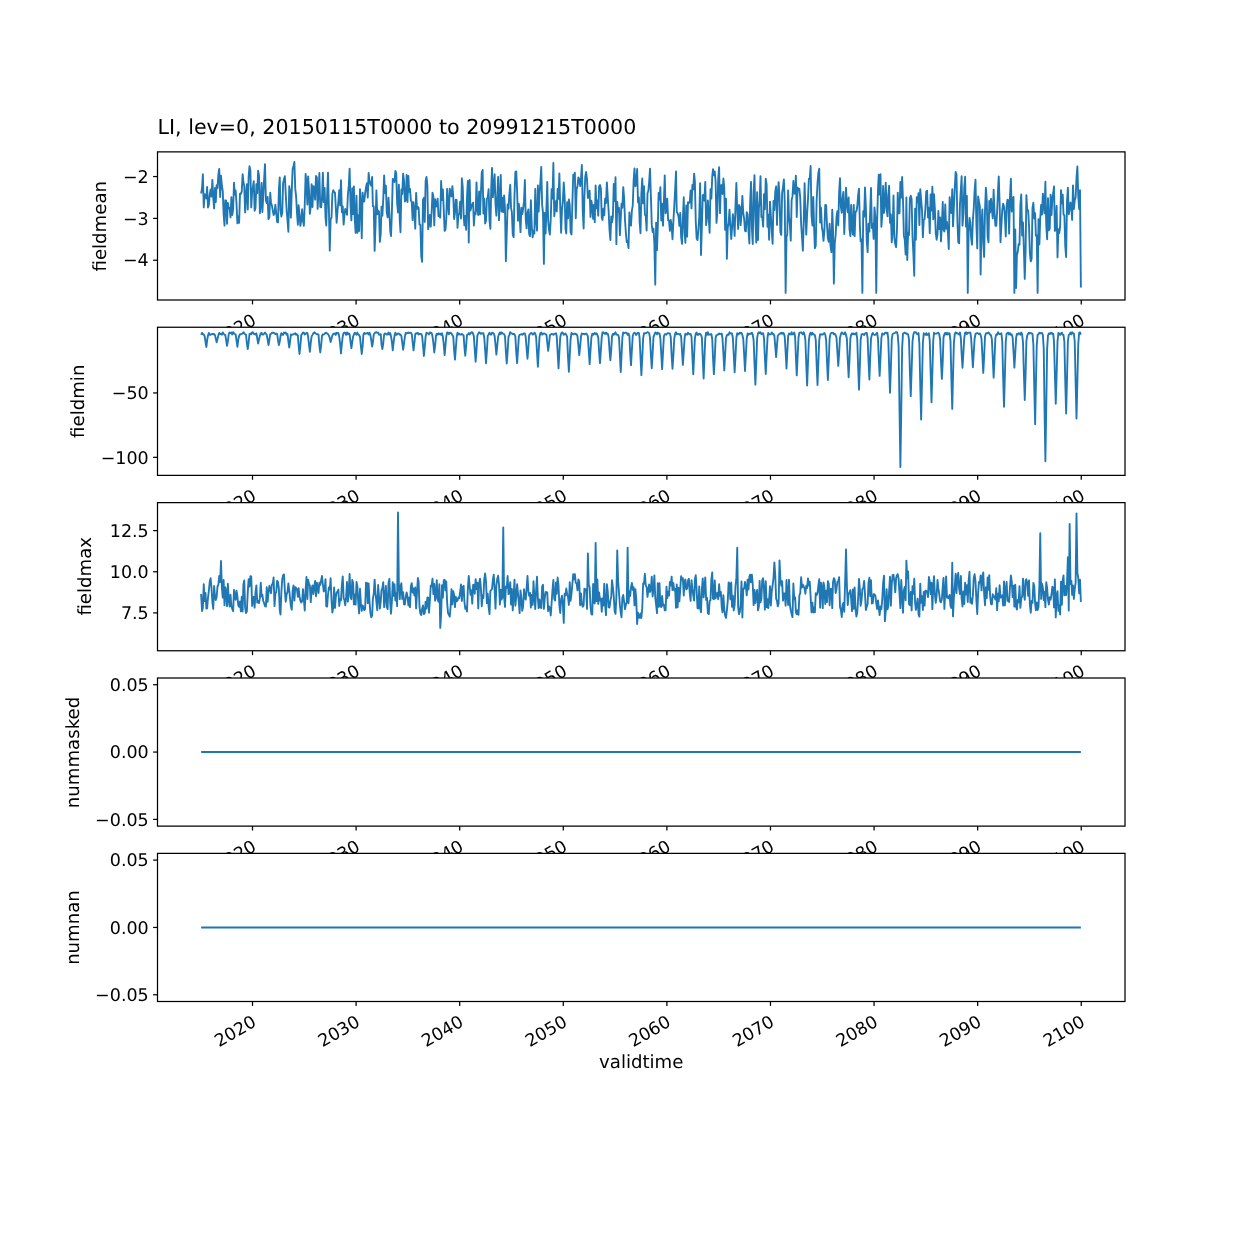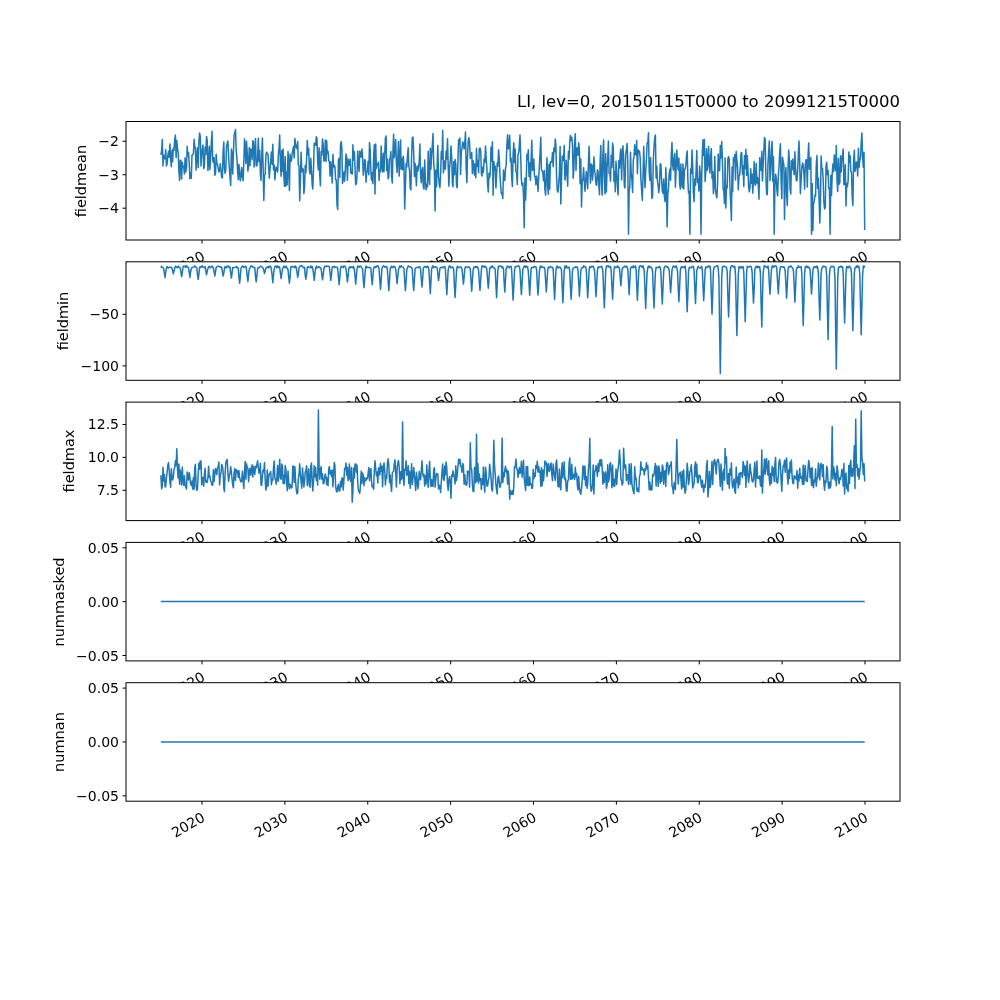--- a/index.html
+++ b/index.html
@@ -1,20 +1,20 @@
 <!DOCTYPE html>
 <html><head>
 <meta charset="utf-8">
 <style>
   html,body{margin:0;padding:0;background:#fff;}
   .figure{position:relative;width:1000px;height:1000px;background:#ffffff;
           font-family:"DejaVu Sans",sans-serif;overflow:hidden;}
   #plot-svg{position:absolute;left:0;top:0;}
   .fig-title{position:absolute;left:126px;top:92px;width:774px;height:22px;
-             text-align:right;font-size:16.5px;color:#000;}
+             text-align:left;font-size:16.5px;color:#000;}
   .x-label{position:absolute;left:126px;top:842px;width:774px;height:20px;
            text-align:center;font-size:14.5px;color:#000;}
   .ylabel{position:absolute;width:140px;height:22px;text-align:center;
           font-size:14.5px;color:#000;transform:rotate(-90deg);}
   .tick{font-size:14px;font-family:"DejaVu Sans",sans-serif;fill:#000;}
 </style>
 </head>
 <body>
 
 <div class="figure">
@@ -197,13 +197,14 @@
           <text transform="translate(869,820.2) rotate(-30)" text-anchor="end" class="tick">2100</text>
         </g>
       </g>
     </svg>
   <div class="fig-title">LI, lev=0, 20150115T0000 to 20991215T0000</div>
   <div class="ylabel" style="left:14px;top:170px;">fieldmean</div>
   <div class="ylabel" style="left:-4px;top:310px;">fieldmin</div>
   <div class="ylabel" style="left:2px;top:450px;">fieldmax</div>
   <div class="ylabel" style="left:-8px;top:591px;">nummasked</div>
   <div class="ylabel" style="left:-8px;top:731px;">numnan</div>
+  <div class="x-label">validtime</div>
 </div>
 
 </body></html>

